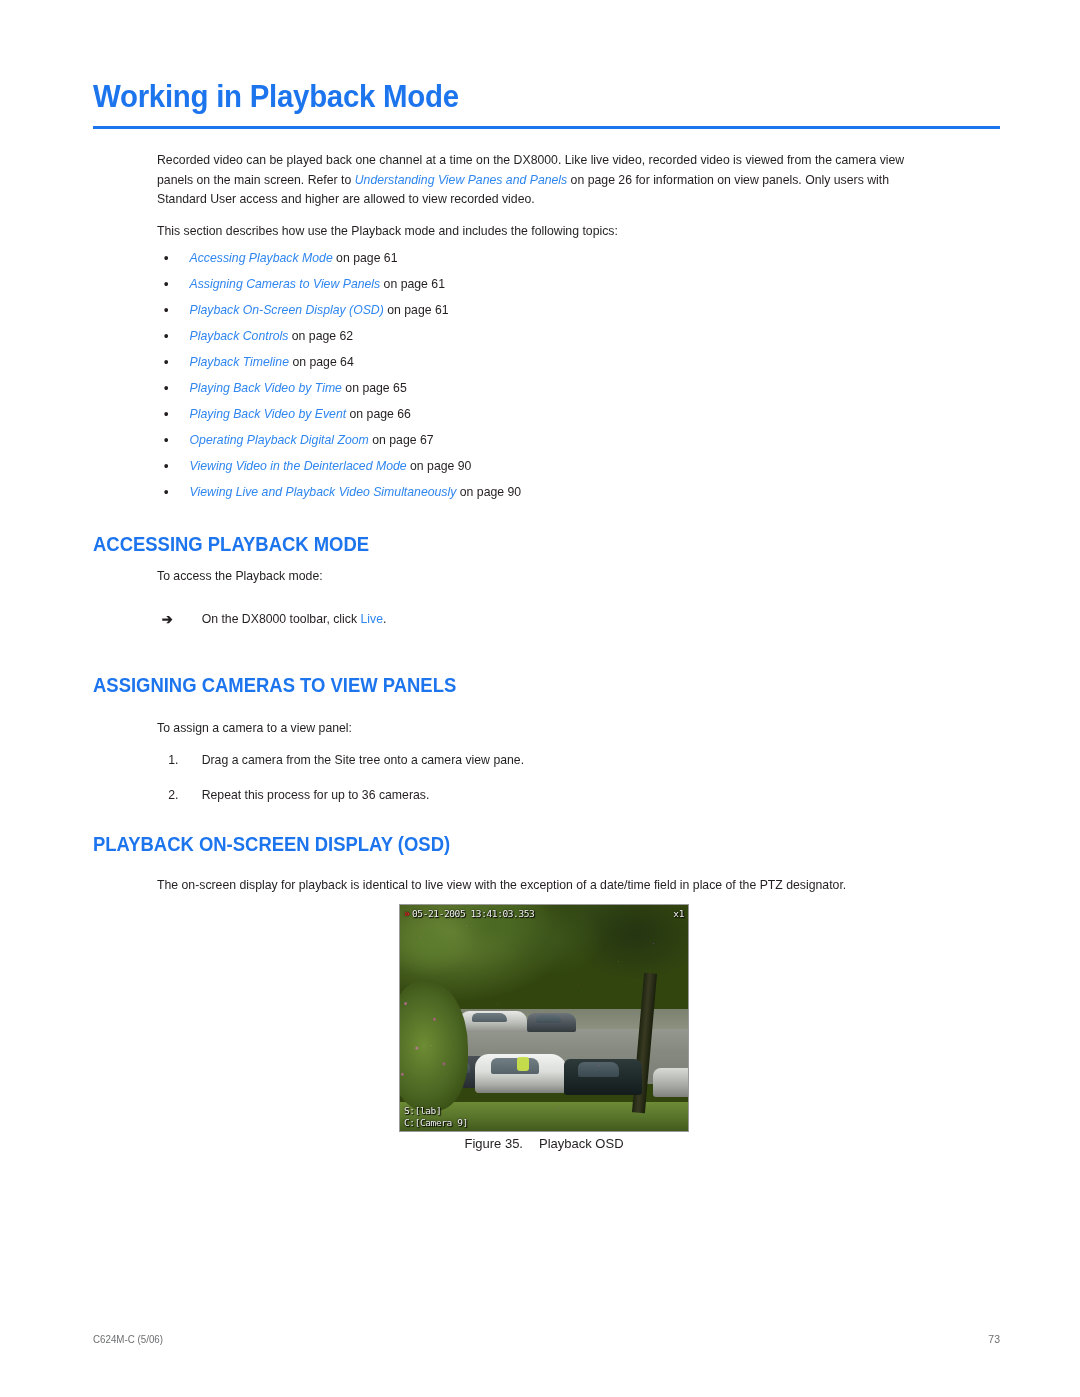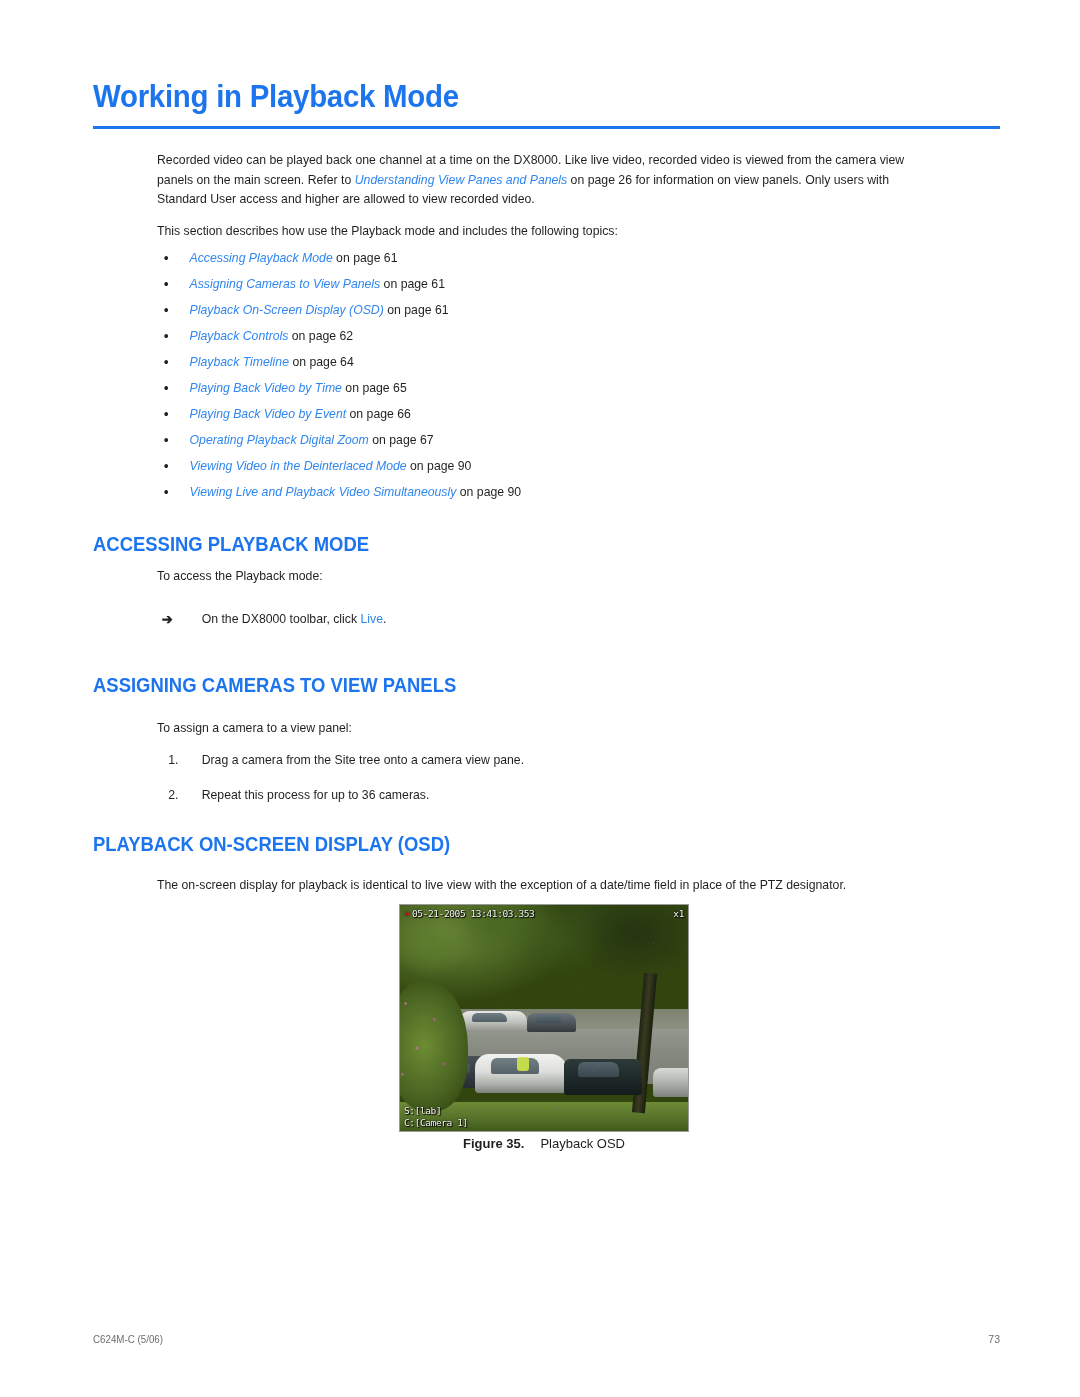--- a/index.html
+++ b/index.html
@@ -354,21 +354,21 @@
   .figure-caption {
     position: absolute;
     left: 399px;
     top: 1136px;
     width: 290px;
     text-align: center;
     font-size: 13px;
     color: #231f20;
     white-space: nowrap;
   }
-  .figure-caption .cap-label { font-weight: bold; }
+  .figure-caption .cap-label { font-weight: normal; }
   .figure-caption .cap-text { margin-left: 16px; }
 
   
   .footer-left {
     position: absolute;
     left: 93px;
     top: 1333px;
     font-size: 10.5px;
     color: #6d6e70;
     transform: scaleX(0.93);
@@ -489,21 +489,21 @@
       <div class="noise"></div>
 
       <div class="osd-top">
         <span class="osd-play">»</span>
         <span>05-21-2005 13:41:03.353</span>
         <span class="osd-speed">x1</span>
       </div>
 
       <div class="osd-bottom">
         <div class="osd-line">S:[lab]</div>
-        <div class="osd-line">C:[Camera 1]</div>
+        <div class="osd-line">C:[Camera 9]</div>
       </div>
     </div>
   </div>
 
   <div class="figure-caption">
     <span class="cap-label">Figure 35.</span><span class="cap-text">Playback OSD</span>
   </div>
 
   <div class="footer-left">C624M-C (5/06)</div>
   <div class="footer-right">73</div>

